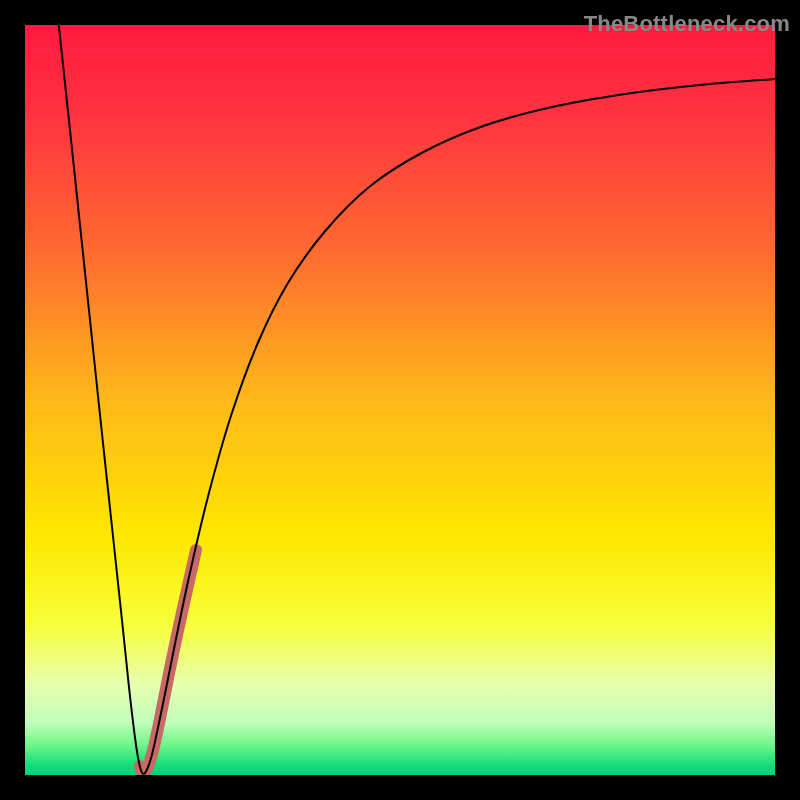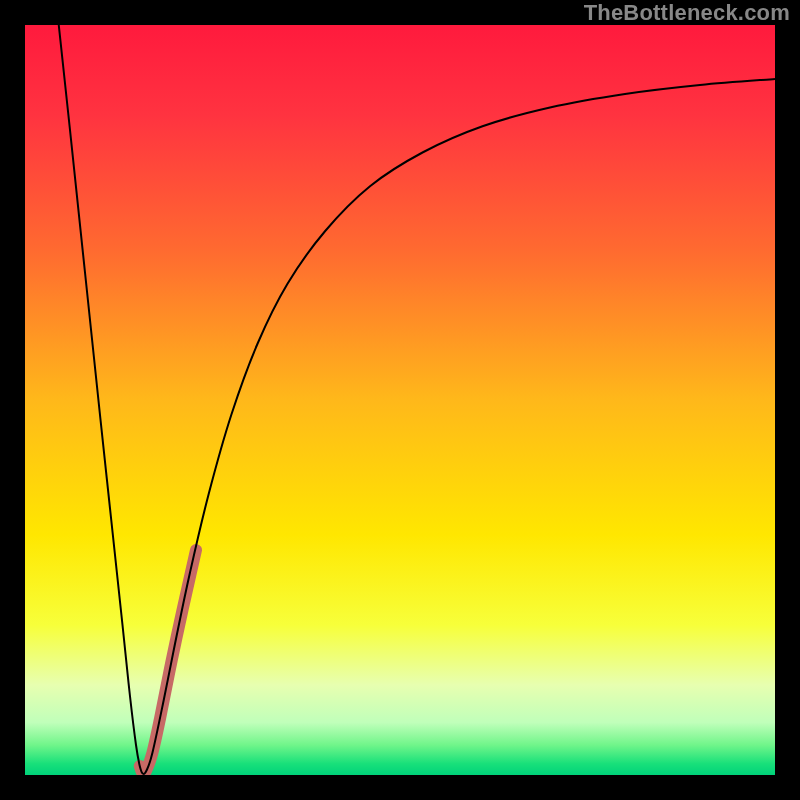--- a/index.html
+++ b/index.html
@@ -12,21 +12,21 @@
     overflow: hidden;
   }
   .frame {
     position: relative;
     width: 800px;
     height: 800px;
     background: #000;
   }
   .watermark {
     position: absolute;
-    top: 0;
+    top: 11px;
     right: 10px;
     color: #888;
     font-size: 22px;
     font-weight: 600;
     letter-spacing: 0.2px;
     z-index: 20;
     text-align: center;
   }
   .plot {
     position: absolute;

